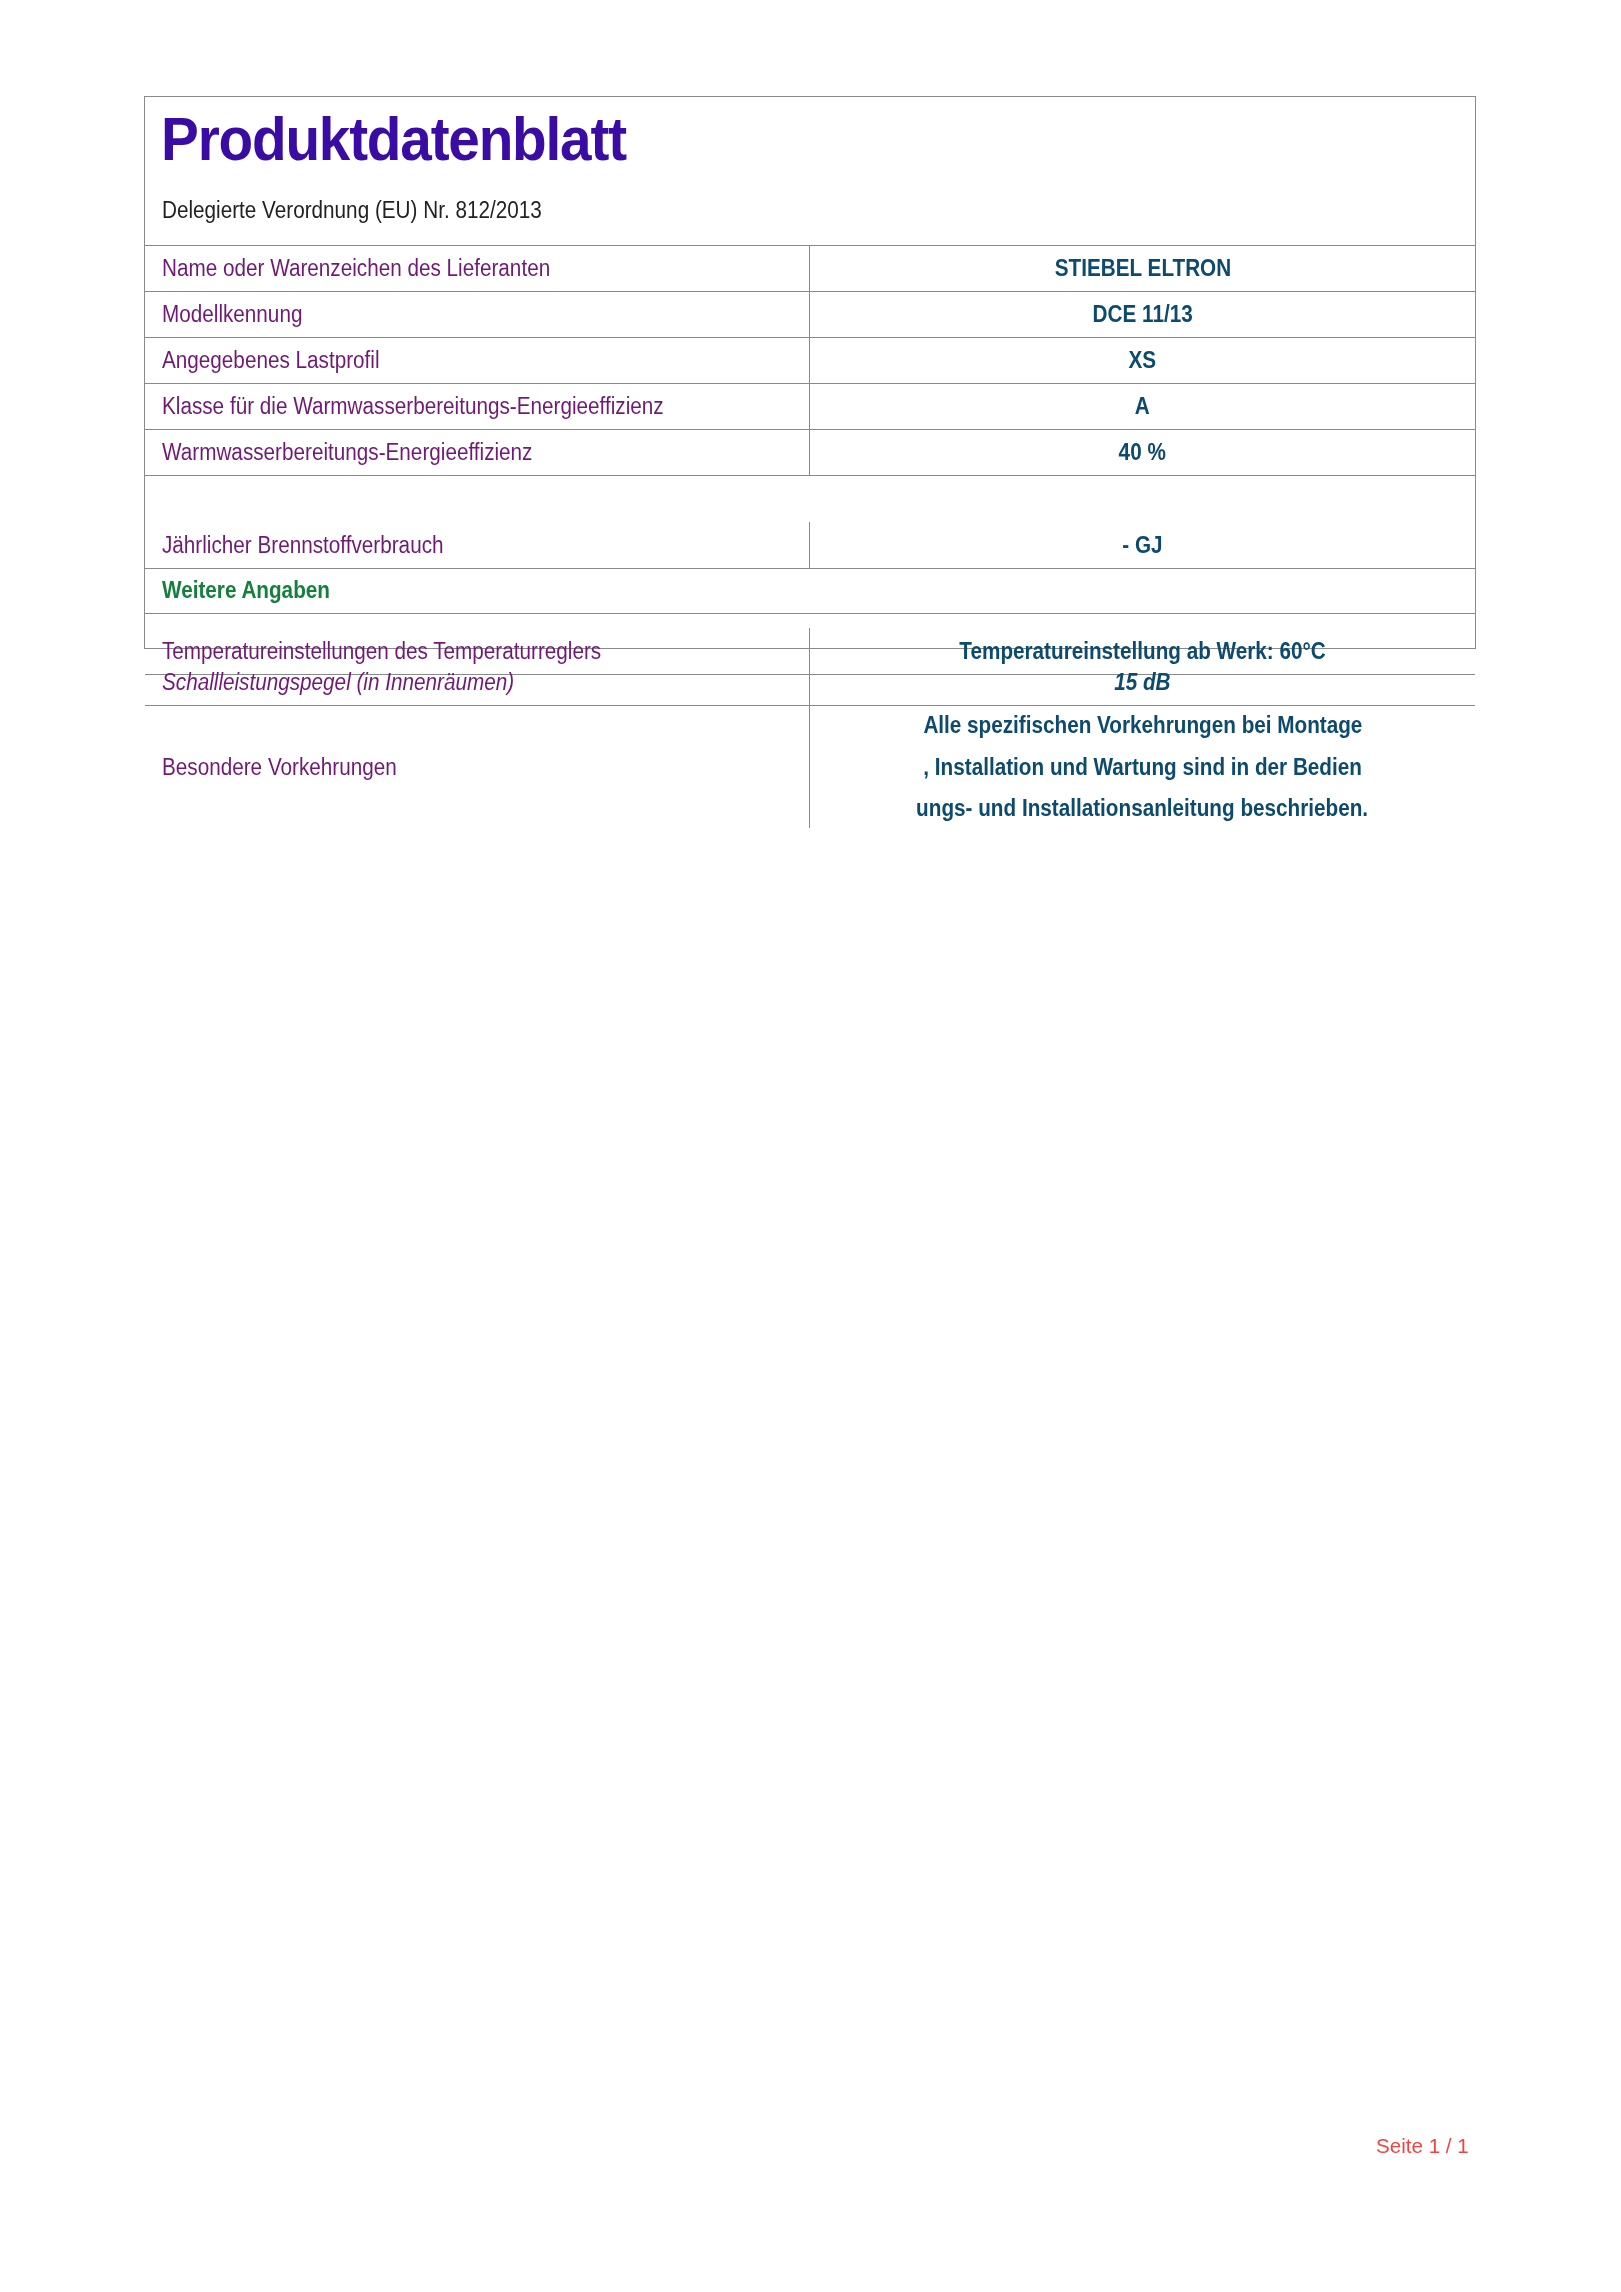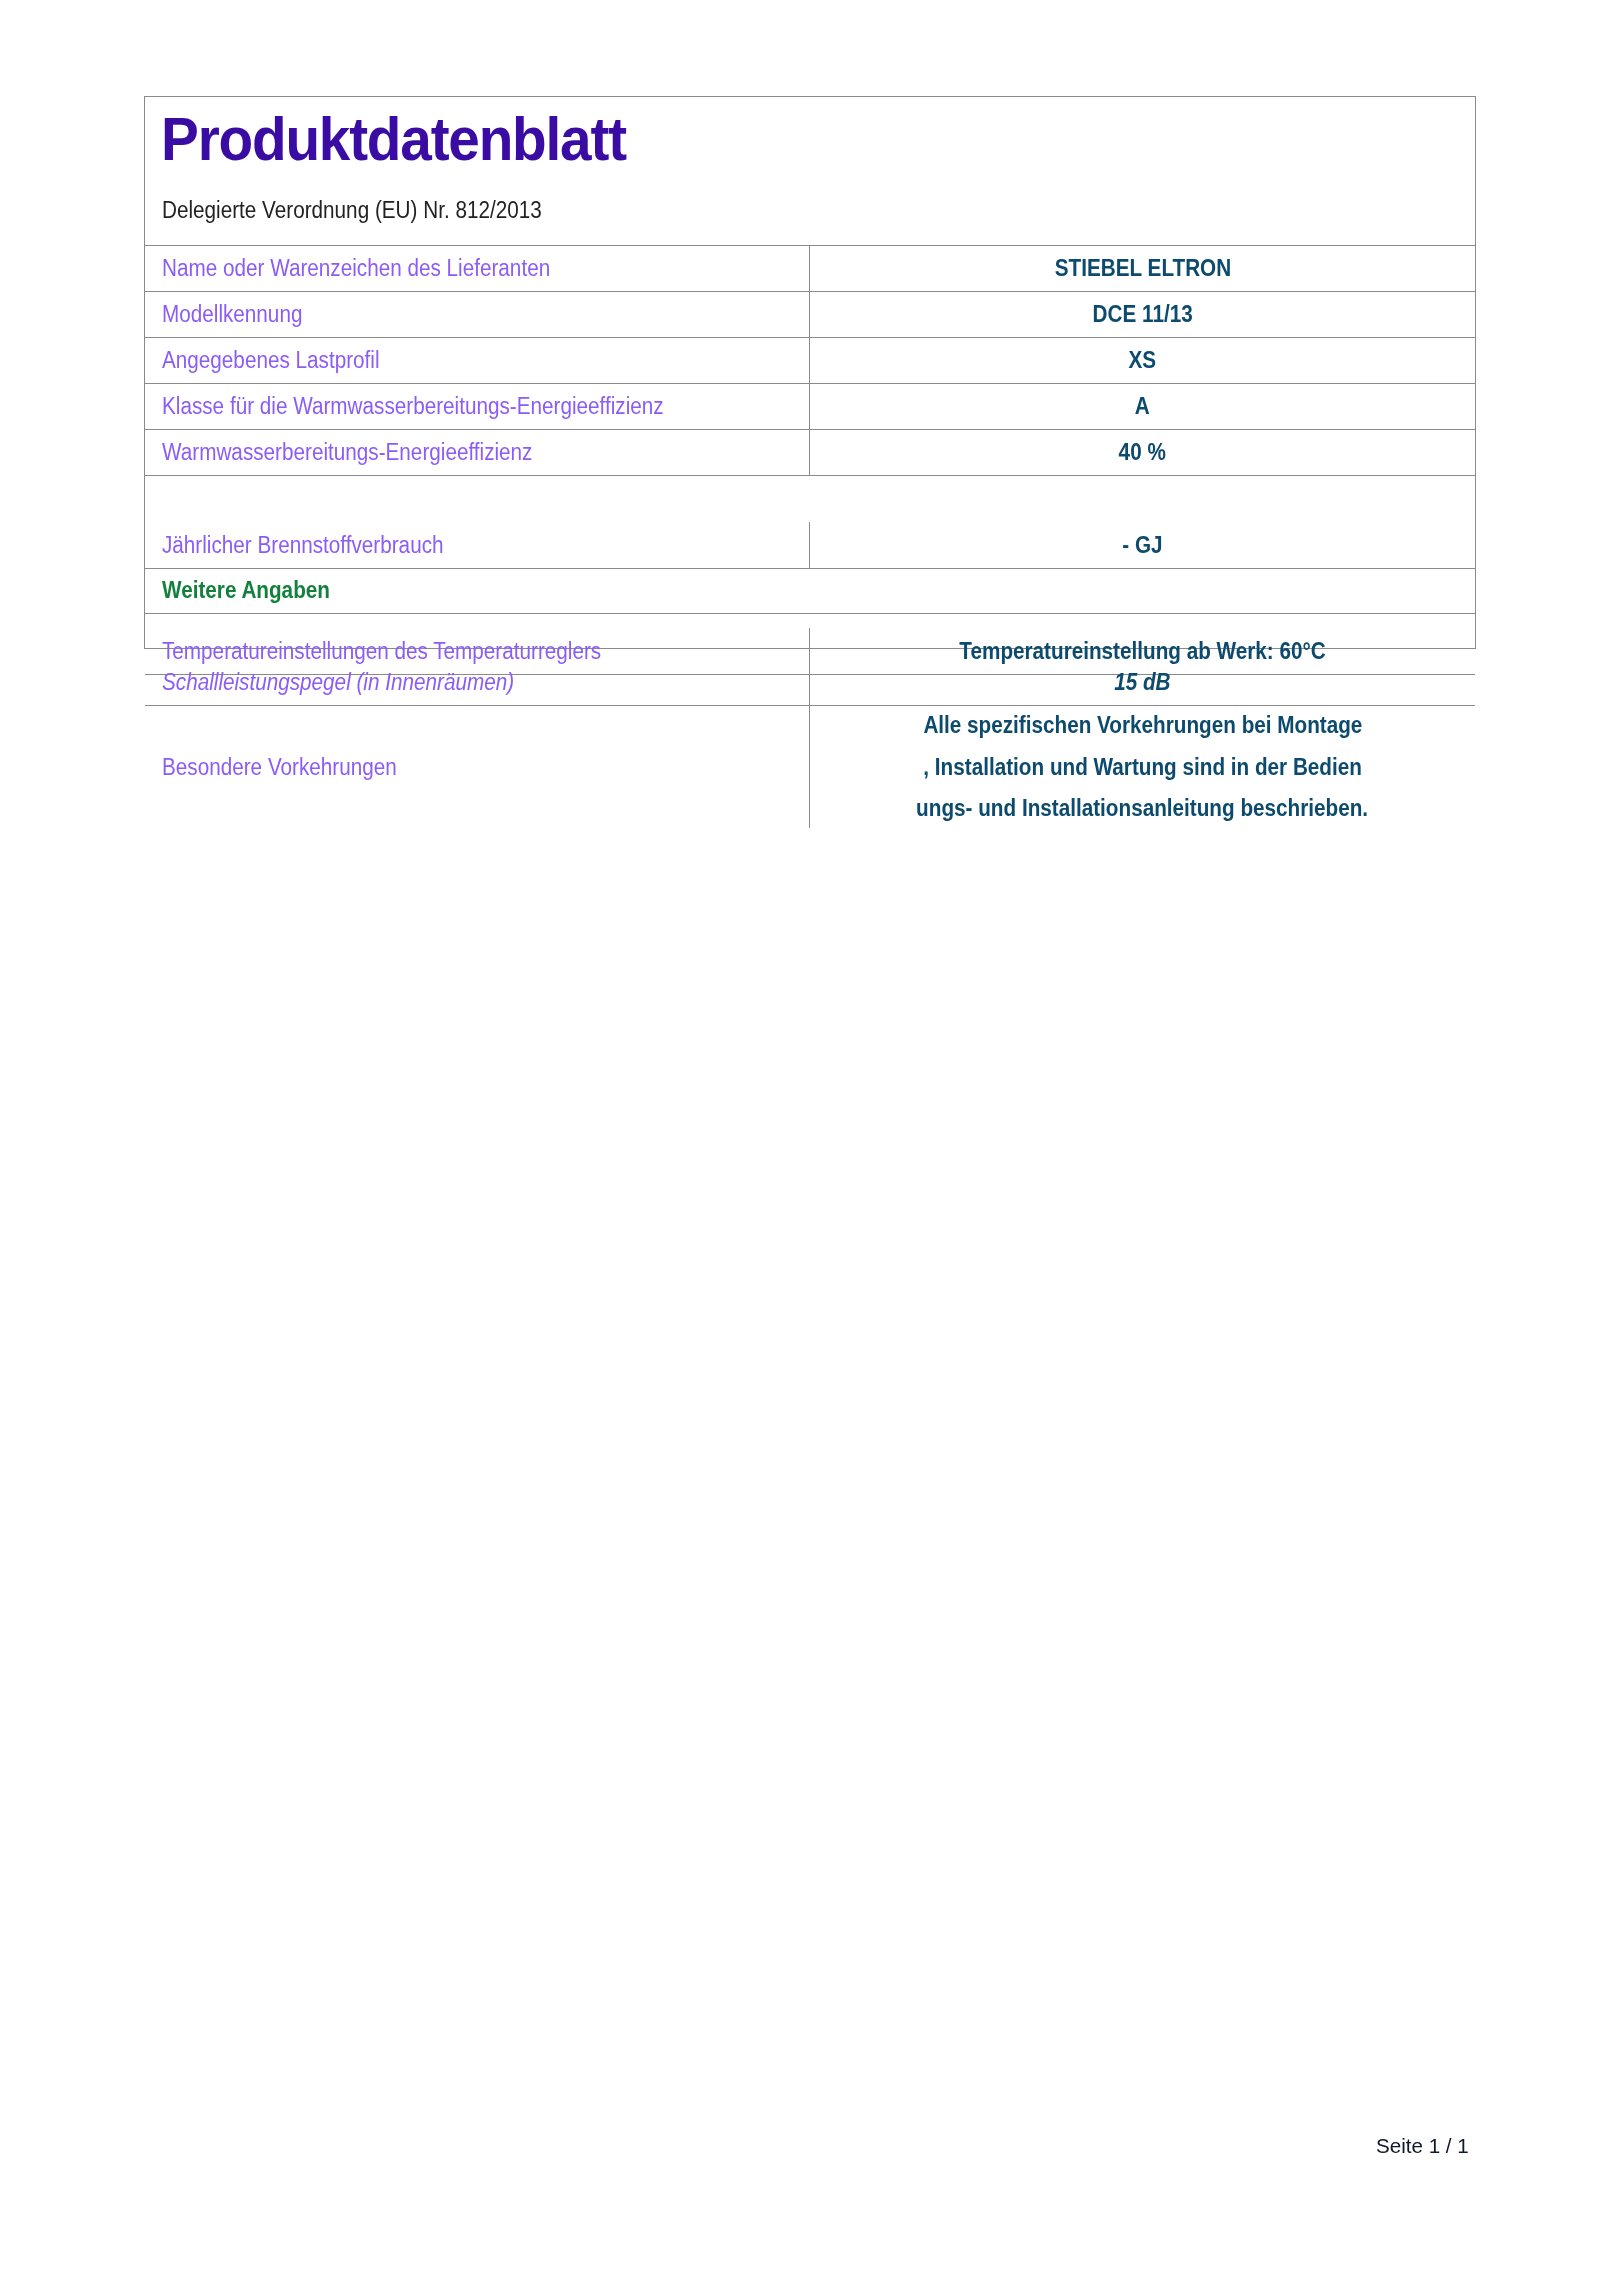--- a/index.html
+++ b/index.html
@@ -8,30 +8,30 @@
   .sheet { position:absolute; left:144px; top:96px; width:1332px; height:553px;
            border:1.8px solid #8a8a8a; box-sizing:border-box; }
   .hdr { position:absolute; left:0; top:0; right:0; height:149px; border-bottom:1.8px solid #8a8a8a; box-sizing:border-box; }
   .title { position:absolute; left:16px; top:7.2px; font-size:61px; font-weight:bold; color:#3a0ca3;
            letter-spacing:-1.3px; transform:scaleX(0.93); transform-origin:left center; white-space:nowrap; }
   .subtitle { position:absolute; left:17px; top:100px; font-size:23px; color:#222;
               transform:scaleX(0.9); transform-origin:left center; white-space:nowrap; }
   .row { position:absolute; left:0; right:0; border-bottom:1.8px solid #8a8a8a; box-sizing:border-box; }
   .row:last-child { border-bottom:none; }
   .cell-l { position:absolute; left:0; top:0; bottom:0; width:665px; border-right:1.8px solid #8a8a8a;
-            box-sizing:border-box; display:flex; align-items:center; padding-left:17px; font-size:23px; color:#8b5cf6; }
+            box-sizing:border-box; display:flex; align-items:center; padding-left:17px; font-size:23px; color:#701a75; }
   .cell-l span, .cell-r span, .full span { display:inline-block; transform:scaleX(0.9); transform-origin:left center; white-space:nowrap; }
   .cell-r { position:absolute; left:665px; right:0; top:0; bottom:0; display:flex; align-items:center;
             justify-content:center; font-size:23px; font-weight:bold; color:#0c4a6e; text-align:center; }
   .cell-r span { transform-origin:center center; }
   .full { position:absolute; left:0; right:0; top:0; bottom:0; display:flex; align-items:center; padding-left:17px;
           font-size:23px; font-weight:bold; color:#15803d; }
   .multi { flex-direction:column; line-height:39px;justify-content:space-between; }
   .multi span { display:block; }
-  .footer { position:absolute; left:1376px; top:2134px; font-size:20.6px; color:#0f172a; white-space:nowrap; }
+  .footer { position:absolute; left:1376px; top:2134px; font-size:20.6px; color:#ef4444; white-space:nowrap; }
 </style>
 </head>
 <body>
 
 <div class="sheet">
   <div class="hdr">
     <div class="title">Produktdatenblatt</div>
     <div class="subtitle">Delegierte Verordnung (EU) Nr. 812/2013</div>
   </div>
 

